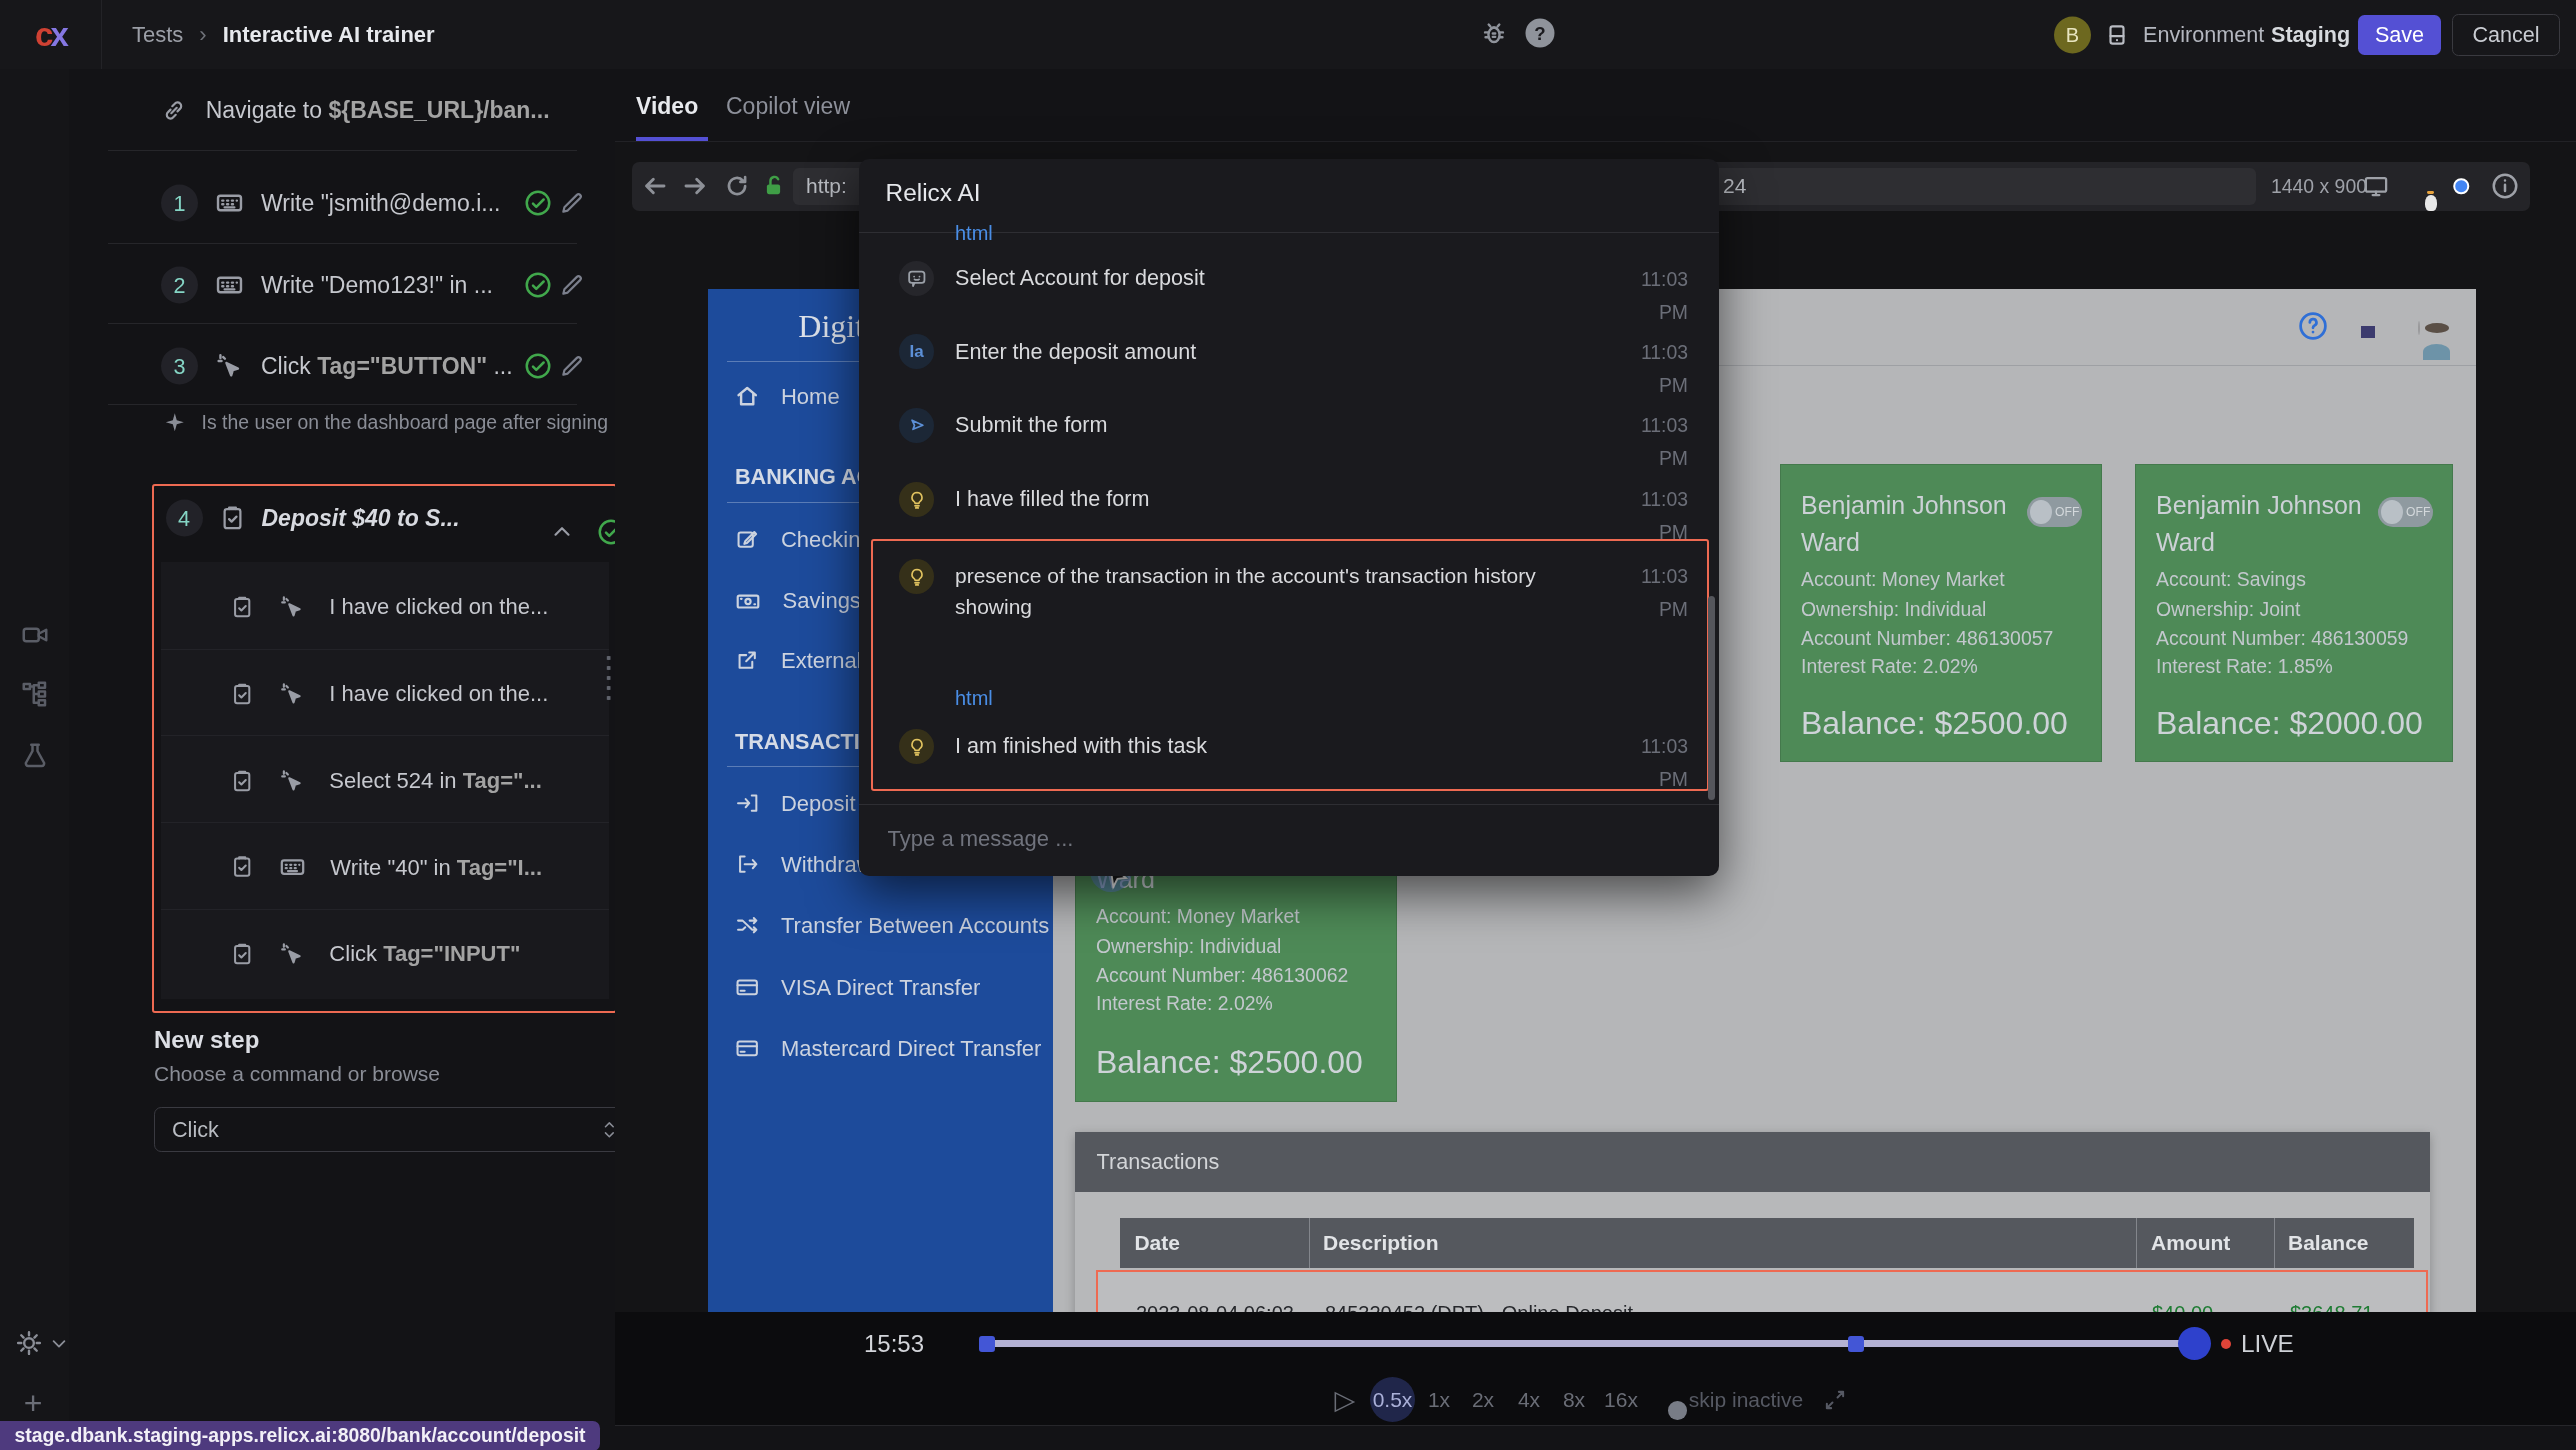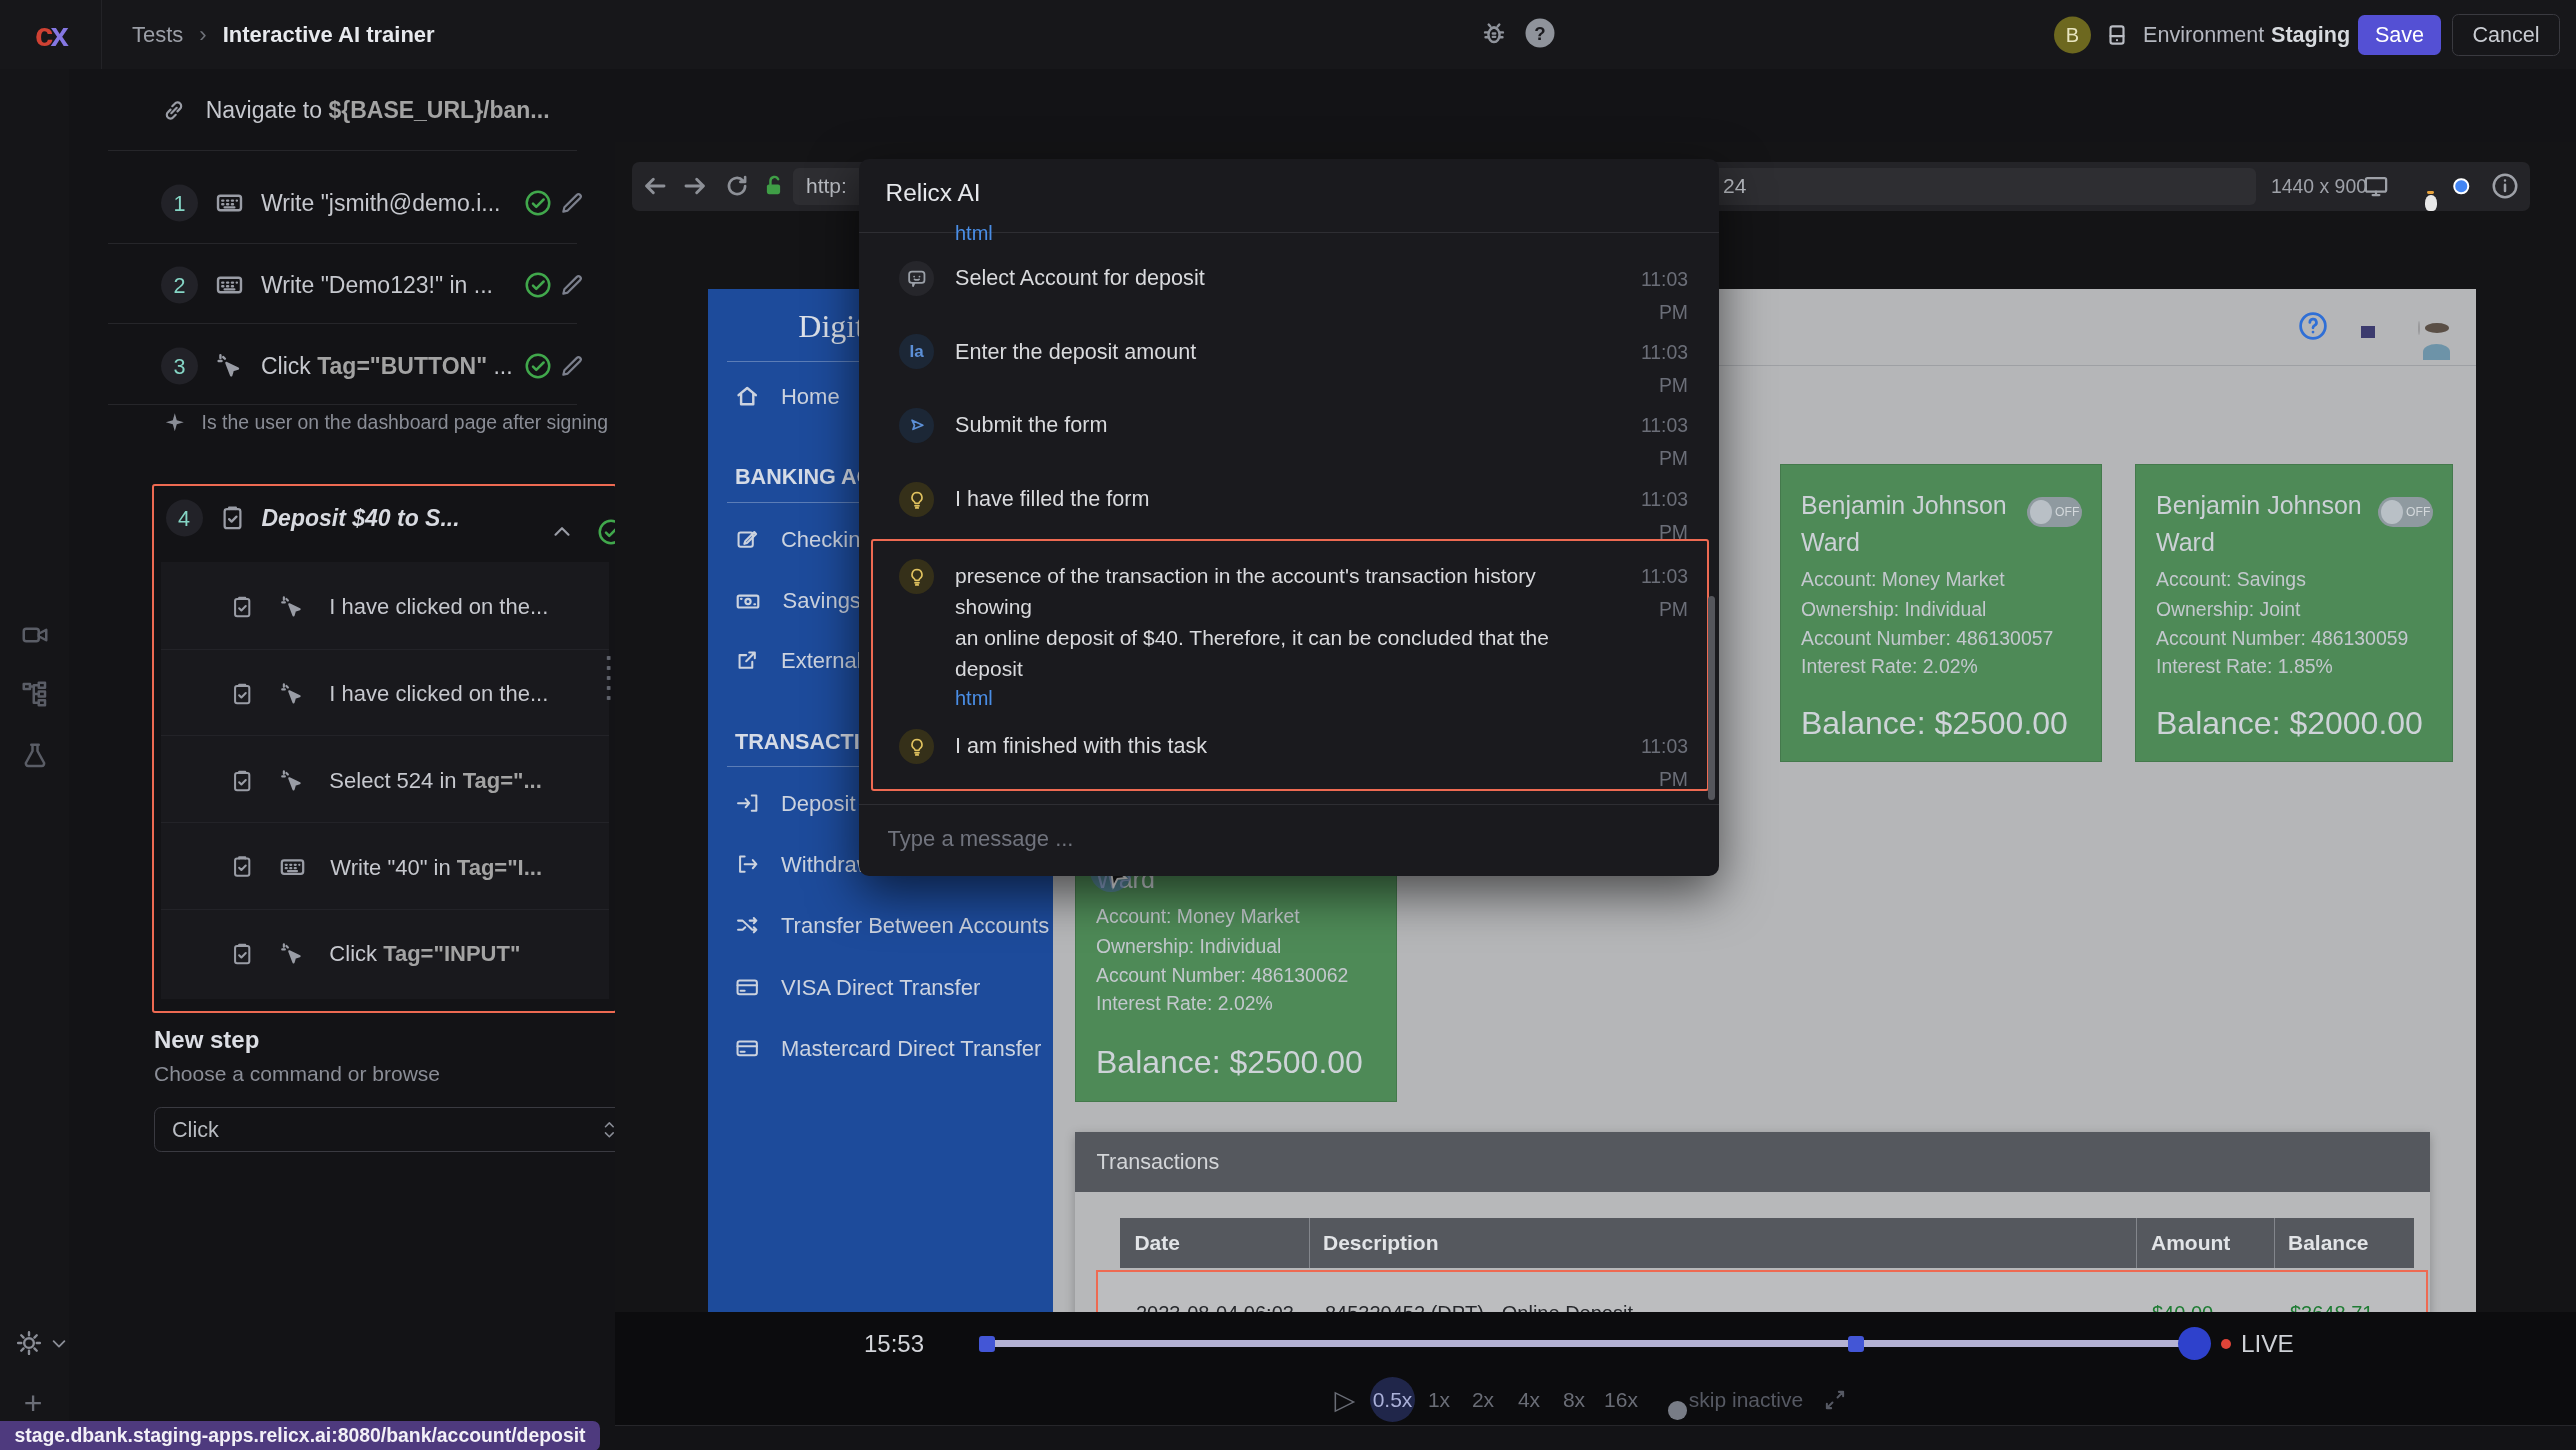--- a/index.html
+++ b/index.html
@@ -411,20 +411,25 @@
     <span>Click</span>
     <span style="color:#8a8d96">
       <svg width="18.7" height="21.6" viewBox="0 0 24 28" class="ico">
           <path d="M7 10l5-5 5 5M7 18l5 5 5-5"></path>
         </svg>
     </span>
   </div>
 </div>
 
 <div id="main">
+  <div id="tabstrip">
+    <span class="abs cy tab" style="left:21px;top:37px;color:#e8eaee;font-weight:600">Video</span>
+    <div class="abs" style="left:21px;top:68px;width:72px;height:4.3px;background:#5450d4"></div>
+    <span class="abs cy tab" style="left:111px;top:37px;color:#8d909a">Copilot view</span>
+  </div>
 
   <div id="videoarea">
 
     <div id="chromebar">
       <span class="abs cxy" style="left:23px;top:24.4px">
         <svg width="27" height="27" viewBox="0 0 24 24" class="ico" style="stroke-width:2.6">
             <path d="M20 12H4.5M10.5 6l-6 6 6 6"></path>
           </svg>
         </span>
       <span class="abs cxy" style="left:63px;top:24.4px">
@@ -670,21 +675,20 @@
       <div class="msgtime" style="left:714px;top:324px"><span>11:03</span><br><span>PM</span></div>
 
       <div id="chatbox-hl"></div>
       <span class="msgico ic-bulb" style="left:40px;top:400px">
         <svg width="20" height="20" viewBox="0 0 24 24" class="ico">
             <path d="M12 3a6 6 0 0 1 3.4 10.9c-.7.5-1 1.2-1 2.1h-4.8c0-.9-.3-1.6-1-2.1A6 6 0 0 1 12 3zM9.5 19h5M10.5 21.5h3"></path>
           </svg>
         </span>
       <div class="abs" style="left:96px;top:401px;width:597px;font-size:21px;line-height:31px;color:#d9dadd">
         <div>presence of the transaction in the account's transaction history showing</div>
-        <div>an online deposit of $40. Therefore, it can be concluded that the deposit</div>
       </div>
       <div class="msgtime" style="left:714px;top:401px"><span>11:03</span><br><span>PM</span></div>
       <span class="abs htmllink" style="left:96px;top:528px">html</span>
 
       <span class="msgico ic-bulb" style="left:40px;top:570px">
         <svg width="20" height="20" viewBox="0 0 24 24" class="ico">
             <path d="M12 3a6 6 0 0 1 3.4 10.9c-.7.5-1 1.2-1 2.1h-4.8c0-.9-.3-1.6-1-2.1A6 6 0 0 1 12 3zM9.5 19h5M10.5 21.5h3"></path>
           </svg>
         </span>
       <span class="msgtxt cy" style="top:587px">I am finished with this task</span>

